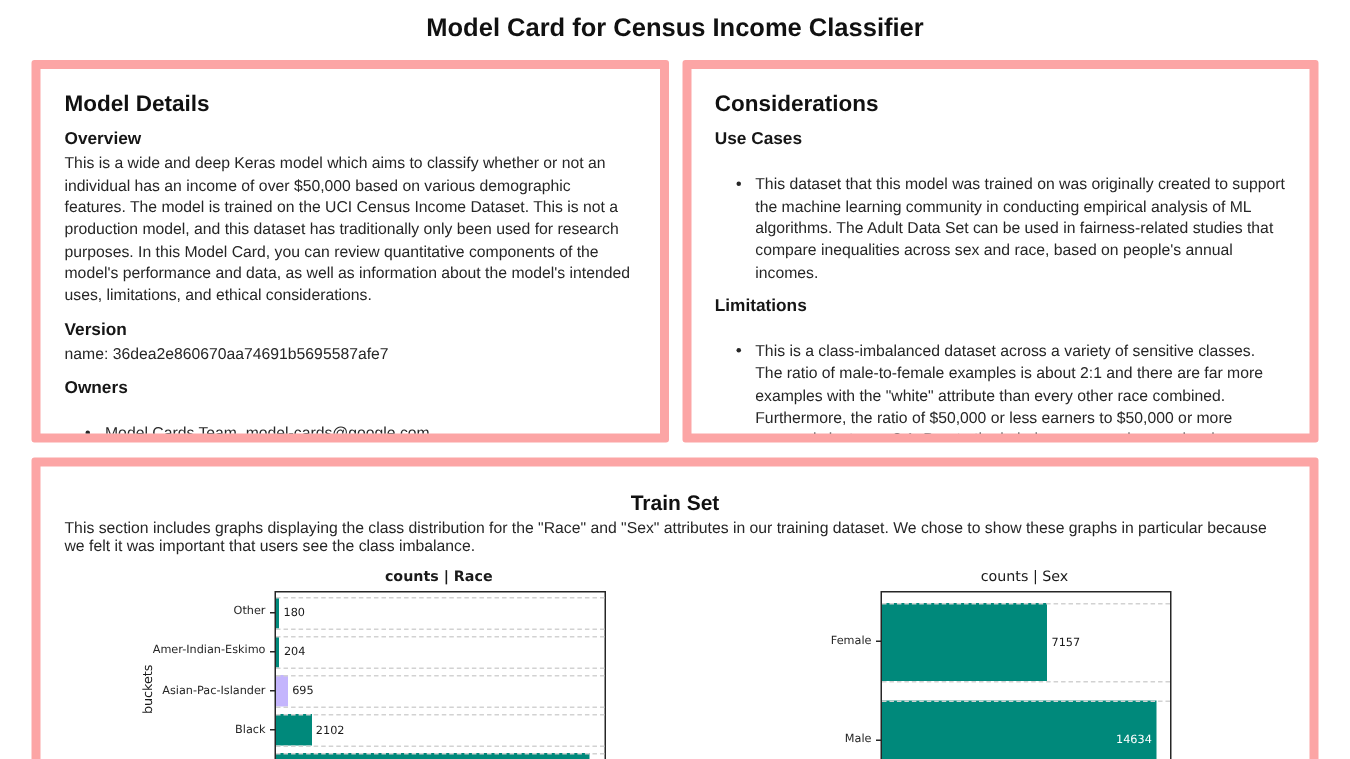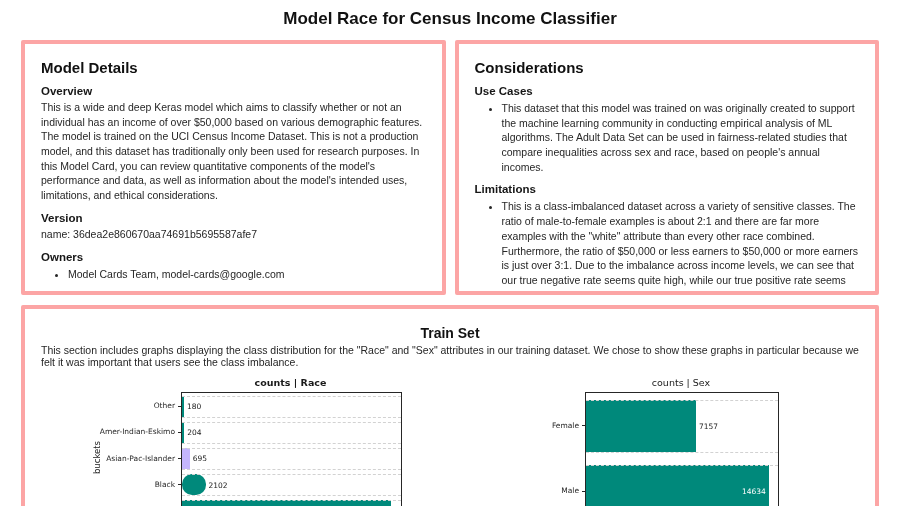--- a/index.html
+++ b/index.html
@@ -7,29 +7,29 @@
     width:900px; height:506px; overflow:hidden; background:#ffffff;
     font-family:"Liberation Sans", "DejaVu Sans", sans-serif; color:#212121;
   }
   .page { padding:0 21px; box-sizing:border-box; }
   .page-title {
     text-align:center; font-size:17px; font-weight:bold; color:#111;
     margin:9px 0 11px 0;
   }
   .top-row { display:flex; gap:9px; }
   .card {
-    background:#fff; border:4px solid #fca5a5; border-radius:2px;
+    background:#fff; border:6px solid #fca5a5; border-radius:2px;
     box-sizing:border-box; padding:8px 16px 4px 16px;
   }
   .card-half { width:424.5px; height:255px; overflow:hidden; }
   .card h2 { font-size:15px; font-weight:bold; color:#111; margin:7px 0 2px 0; }
   .section h3 { font-size:11.5px; font-weight:bold; color:#161616; margin:9px 0 3px 0; }
   .section p { font-size:10.5px; line-height:1.4; margin:0; color:#262626; }
   .section ul { margin:2px 0 0 0; padding-left:27px; }
-  .section li { font-size:10.5px; line-height:1.4; color:#262626; white-space:pre-line; margin:4px 0 2px 0; }
+  .section li { font-size:10.5px; line-height:1.4; color:#262626; white-space:pre-line; margin:17px 0 2px 0; }
   .train-card { margin-top:10px; height:220px; }
   .train-card h2 { font-size:14px; margin:8px 0 3px 0;text-align:center; }
   .train-desc { font-size:10.5px; color:#262626; margin:0; }
   .charts { display:flex; margin-top:9px; align-items:flex-start; }
 
   
   .chart { font-family:"DejaVu Sans", sans-serif; color:#262626; }
   .chart-title { font-size:9.5px; color:#1a1a1a; text-align:center; margin-bottom:4px; white-space:nowrap; }
   .chart-main { display:flex; }
   .chart-ylabel { display:flex; align-items:center; justify-content:center; }
@@ -53,21 +53,21 @@
     position:absolute; left:calc(100% + 3px); top:50%; transform:translateY(-50%);
     color:#1a1a1a; font-size:7.5px; white-space:nowrap;
   }
   .ytick-mark { position:absolute; left:-4px; width:4px; height:1px; background:#262626; }
 </style>
 </head>
 <body>
 
 <div class="page">
 
-  <h1 class="page-title">Model Race for Census Income Classifier</h1>
+  <h1 class="page-title">Model Card for Census Income Classifier</h1>
 
   <div class="top-row">
 
     <section class="card card-half">
       <h2>Model Details</h2>
       <div>
           <div class="section">
             <h3>Overview</h3>
             <p>This is a wide and deep Keras model which aims to classify whether or not an individual has an income of over $50,000 based on various demographic features. The model is trained on the UCI Census Income Dataset. This is not a production model, and this dataset has traditionally only been used for research purposes. In this Model Card, you can review quantitative components of the model's performance and data, as well as information about the model's intended uses, limitations, and ethical considerations.</p>
           </div>
@@ -137,21 +137,21 @@
               </div>
               <div class="edge-line" style="top: 28.82px;"></div>
               <div class="edge-line" style="top: 49.78px;"></div>
               <div class="ytick-mark" style="top: 65px;"></div>
               <div class="bar" style="top: 55.02px; height: 20.96px; width: 7.78941px; background: #c4b5fd;">
                 <div class="bar-value-out">695</div>
               </div>
               <div class="edge-line" style="top: 55.02px;"></div>
               <div class="edge-line" style="top: 75.98px;"></div>
               <div class="ytick-mark" style="top: 91.2px;"></div>
-              <div class="bar" style="top: 81.22px; height: 20.96px; width: 23.5588px; background: rgb(0, 137, 123); border-radius: 10px;">
+              <div class="bar" style="top: 81.22px; height: 20.96px; width: 23.5588px; background: rgb(0, 137, 123);">
                 <div class="bar-value-out">2102</div>
               </div>
               <div class="edge-line" style="top: 81.22px;"></div>
               <div class="edge-line" style="top: 102.18px;"></div>
               <div class="bar" style="top: 107.42px; height: 20.96px; width: 208.577px; background: rgb(0, 137, 123);">
                 <div class="bar-value-in">18610</div>
               </div>
               <div class="edge-line" style="top: 107.42px;"></div>
             </div>
           </div>

